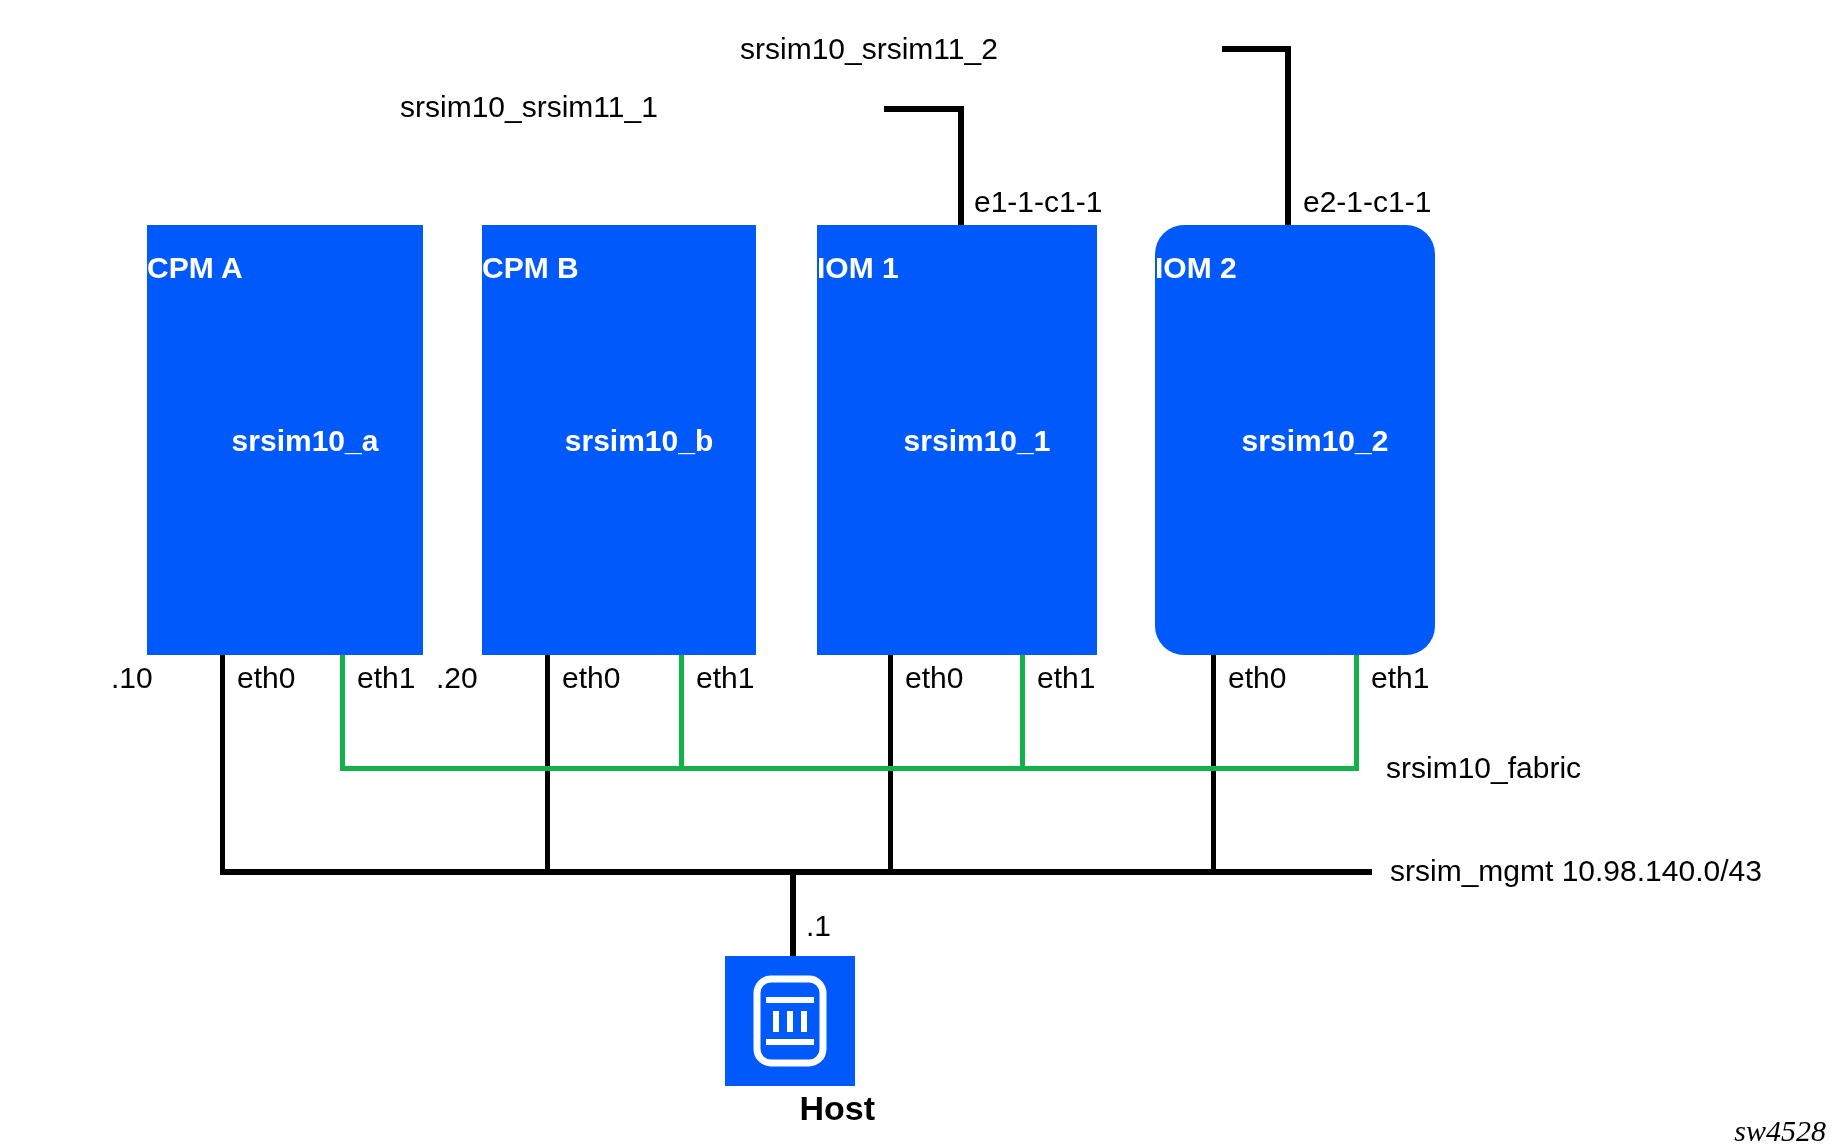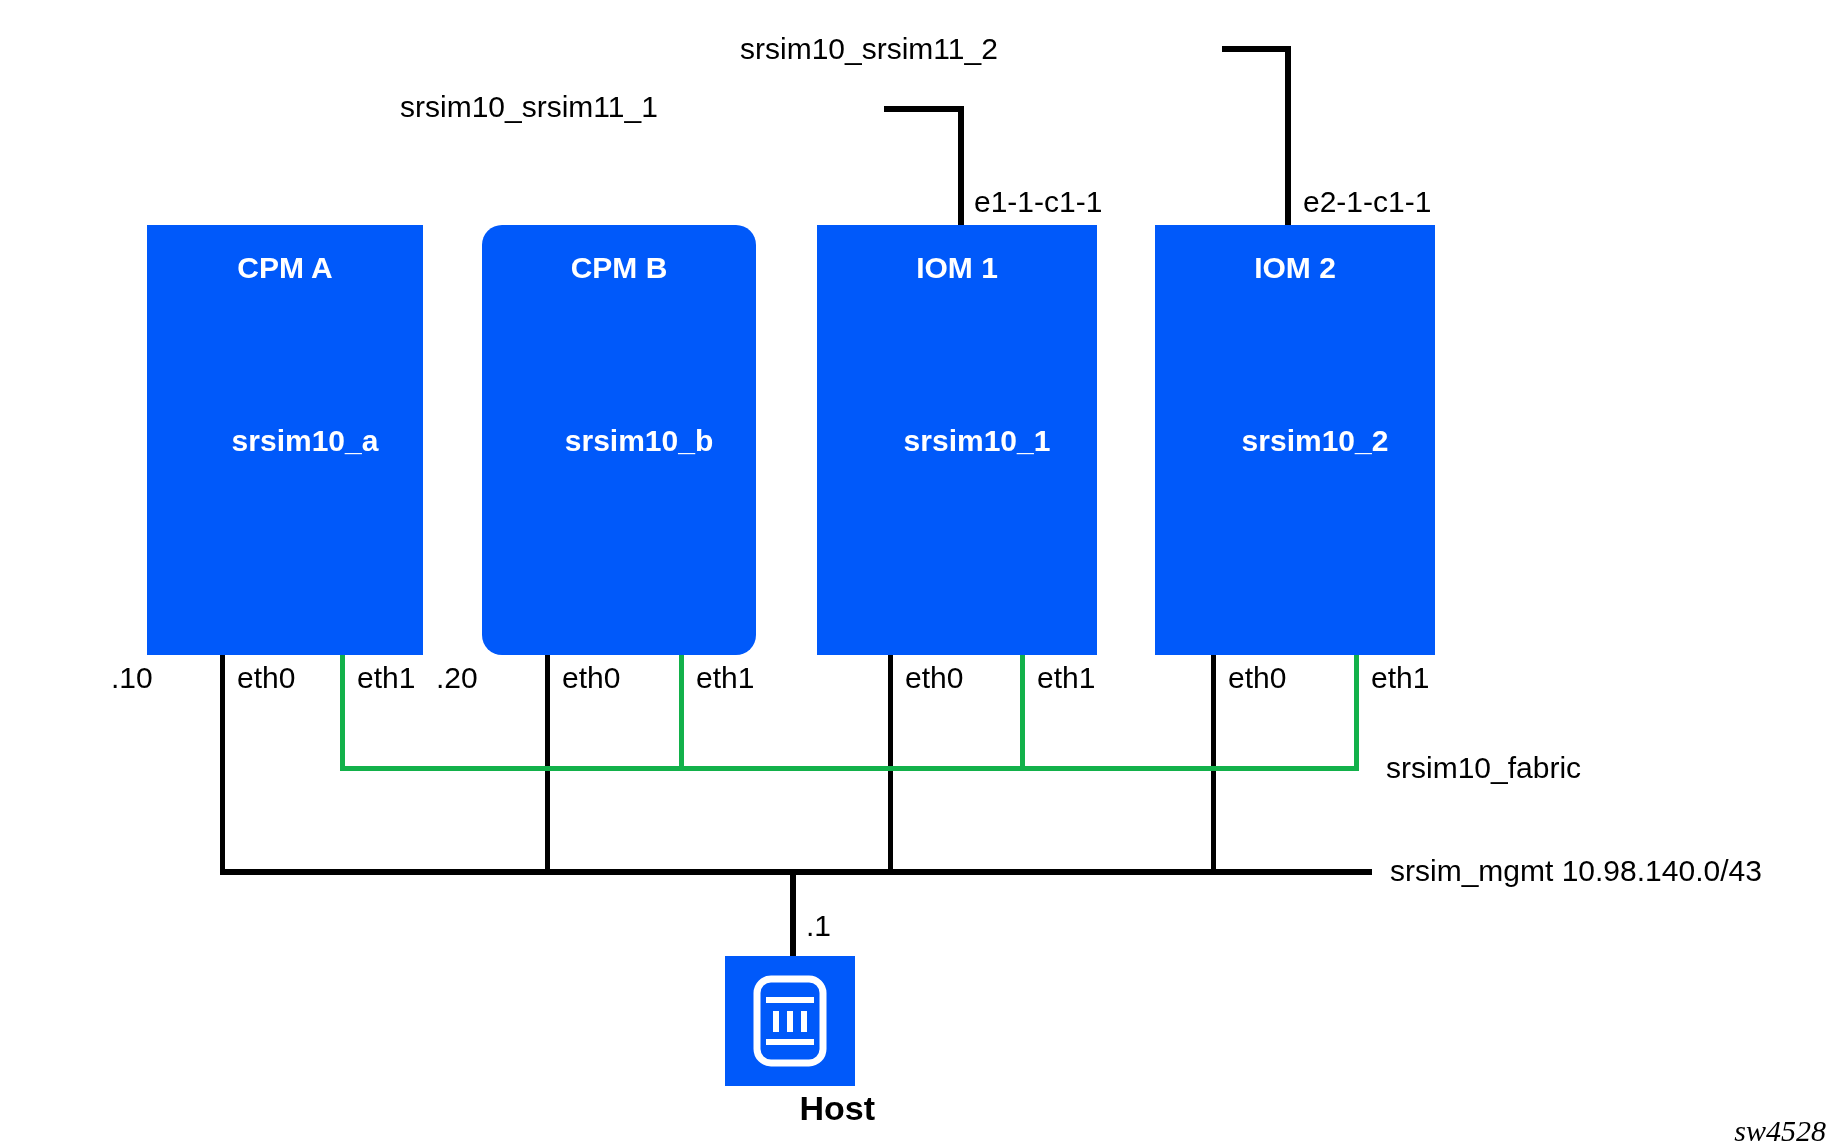--- a/index.html
+++ b/index.html
@@ -16,21 +16,21 @@
     color:#000;
     overflow:hidden;
   }
   .node{
     position:absolute;
     top:225px;height:430px;
     background:var(--node-blue,#0059fa);
   }
   .node-title{
     position:absolute;left:0;right:0;top:26px;
-    text-align:center;color:#fff;font-weight:bold;
+    color:#fff;font-weight:bold;
     font-size:30px;line-height:34px;
   }
   .node-name{
     position:absolute;left:0;right:0;top:199px;
     text-align:center;color:#fff;font-weight:bold;
     font-size:30px;line-height:34px;padding-left:40px;
   }
   .line{position:absolute;background:var(--line-black,#000);}
   .line.green{background:var(--fabric-green,#12b14a);}
   .lbl{
@@ -65,29 +65,29 @@
 
   <div class="lbl right" style="left:400px;top:89px;width:470px;">srsim10_srsim11_1</div>
   <div class="line" style="left:884px;top:106px;width:78px;height:6px;"></div>
   <div class="line" style="left:958px;top:106px;width:6px;height:119px;"></div>
   <div class="lbl" style="left:974px;top:184px;text-align:right;">e1-1-c1-1</div>
 
   <div class="node" style="left:147px;width:276px;">
     <div class="node-title">CPM A</div>
     <div class="node-name">srsim10_a</div>
   </div>
-  <div class="node" style="left:482px;width:274px;border-radius:20px;">
+  <div class="node" style="left:482px;width:274px;">
     <div class="node-title">CPM B</div>
     <div class="node-name">srsim10_b</div>
   </div>
   <div class="node" style="left:817px;width:280px;">
     <div class="node-title">IOM 1</div>
     <div class="node-name">srsim10_1</div>
   </div>
-  <div class="node" style="left:1155px;width:280px;">
+  <div class="node" style="left:1155px;width:280px;border-radius:29px;">
     <div class="node-title">IOM 2</div>
     <div class="node-name">srsim10_2</div>
   </div>
 
   <div class="line" style="left:220px;top:655px;width:5px;height:220px;"></div>
   <div class="line" style="left:545px;top:655px;width:5px;height:220px;"></div>
   <div class="line" style="left:888px;top:655px;width:5px;height:220px;"></div>
   <div class="line" style="left:1211px;top:655px;width:5px;height:220px;"></div>
 
   <div class="line green" style="left:340px;top:655px;width:5px;height:116px;"></div>

